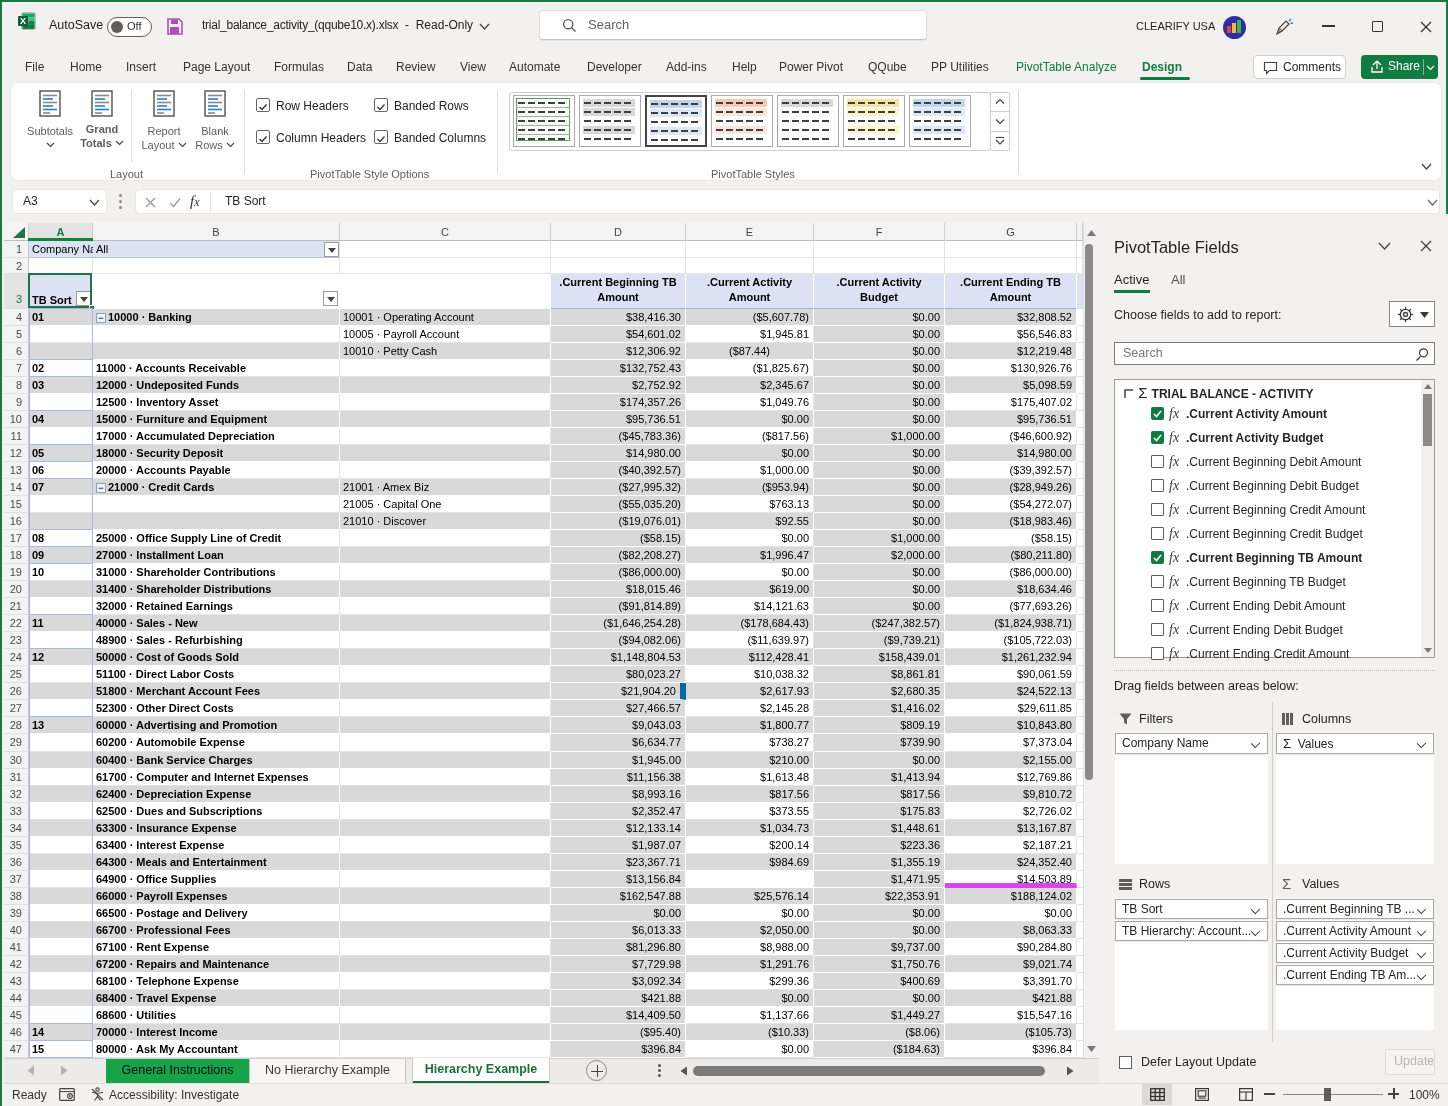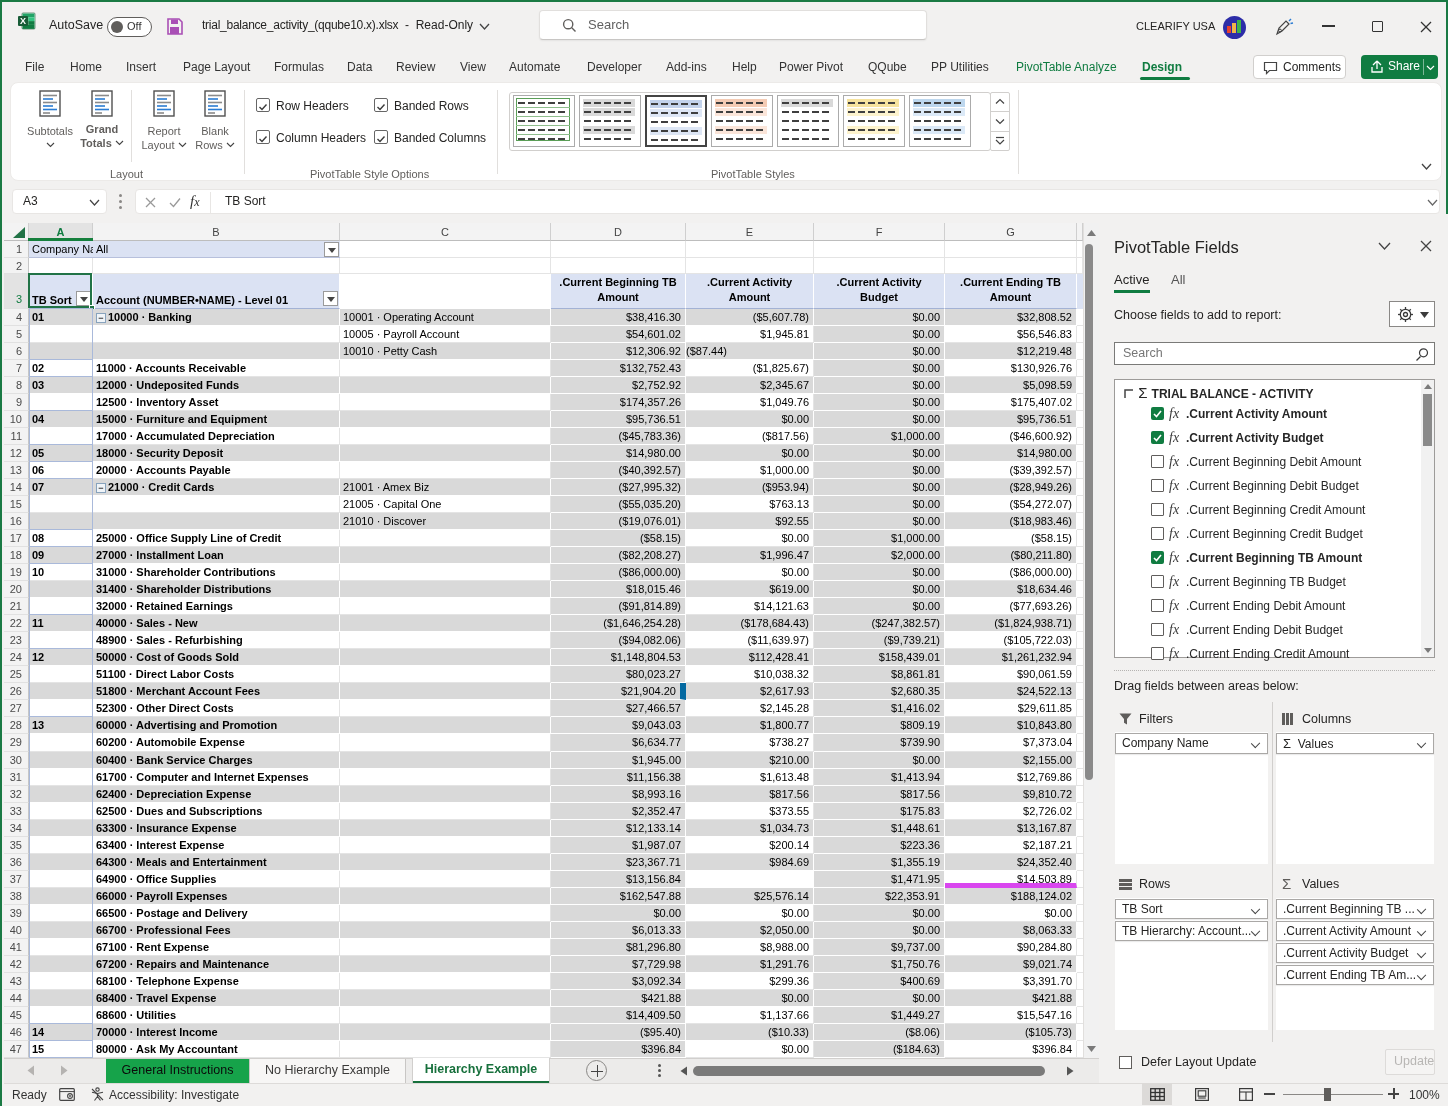--- a/index.html
+++ b/index.html
@@ -485,21 +485,20 @@
 <div class="c" style="left:1075px;top:239px;width:6px;height:17px;background:#fff;border-right:1px solid #e4e4e4;border-bottom:1px solid #e4e4e4;"></div>
 <div class="c" style="left:27px;top:256px;width:64px;height:16px;background:#fff;border-right:1px solid #e4e4e4;border-bottom:1px solid #e4e4e4;"></div>
 <div class="c" style="left:91px;top:256px;width:247px;height:16px;background:#fff;border-right:1px solid #e4e4e4;border-bottom:1px solid #e4e4e4;"></div>
 <div class="c" style="left:338px;top:256px;width:211px;height:16px;background:#fff;border-right:1px solid #e4e4e4;border-bottom:1px solid #e4e4e4;"></div>
 <div class="c" style="left:549px;top:256px;width:135px;height:16px;background:#fff;border-right:1px solid #e4e4e4;border-bottom:1px solid #e4e4e4;"></div>
 <div class="c" style="left:684px;top:256px;width:128px;height:16px;background:#fff;border-right:1px solid #e4e4e4;border-bottom:1px solid #e4e4e4;"></div>
 <div class="c" style="left:812px;top:256px;width:131px;height:16px;background:#fff;border-right:1px solid #e4e4e4;border-bottom:1px solid #e4e4e4;"></div>
 <div class="c" style="left:943px;top:256px;width:132px;height:16px;background:#fff;border-right:1px solid #e4e4e4;border-bottom:1px solid #e4e4e4;"></div>
 <div class="c" style="left:1075px;top:256px;width:6px;height:16px;background:#fff;border-right:1px solid #e4e4e4;border-bottom:1px solid #e4e4e4;"></div>
 <div class="c" style="left:27px;top:272px;width:64px;height:35px;background:#dbe2f3;font-weight:bold;padding-left:3px;display:flex;align-items:flex-end;border-right:1px solid #fff;border-bottom:1px solid #a3b2d4;">TB Sort</div>
-<div class="c" style="left:91px;top:272px;width:247px;height:35px;background:#dbe2f3;font-weight:bold;padding-left:3px;display:flex;align-items:flex-end;border-right:1px solid #fff;border-bottom:1px solid #a3b2d4;">Account (NUMBER•NAME) - Level 01</div>
 <div class="c" style="left:549px;top:272px;width:135px;height:35px;background:#dbe2f3;font-weight:bold;text-align:center;display:flex;flex-direction:column;justify-content:flex-end;padding-bottom:3px;border-right:1px solid #fff;border-bottom:1px solid #a3b2d4;">
       <span>.Current Beginning TB</span>
       <span>Amount</span>
     </div>
 <div class="c" style="left:684px;top:272px;width:128px;height:35px;background:#dbe2f3;font-weight:bold;text-align:center;display:flex;flex-direction:column;justify-content:flex-end;padding-bottom:3px;border-right:1px solid #fff;border-bottom:1px solid #a3b2d4;">
       <span>.Current Activity</span>
       <span>Amount</span>
     </div>
 <div class="c" style="left:812px;top:272px;width:131px;height:35px;background:#dbe2f3;font-weight:bold;text-align:center;display:flex;flex-direction:column;justify-content:flex-end;padding-bottom:3px;border-right:1px solid #fff;border-bottom:1px solid #a3b2d4;">
       <span>.Current Activity</span>
@@ -530,21 +529,21 @@
 <div class="c" style="left:549px;top:324px;width:135px;height:17px;background:#d9d9d9;border-right:1px solid #ffffff;border-bottom:1px solid #ffffff;text-align:right;padding-right:4px;">$54,601.02</div>
 <div class="c" style="left:684px;top:324px;width:128px;height:17px;background:#ffffff;border-right:1px solid #e4e4e4;border-bottom:1px solid #e4e4e4;text-align:right;padding-right:4px;">$1,945.81</div>
 <div class="c" style="left:812px;top:324px;width:131px;height:17px;background:#d9d9d9;border-right:1px solid #ffffff;border-bottom:1px solid #ffffff;text-align:right;padding-right:4px;">$0.00</div>
 <div class="c" style="left:943px;top:324px;width:132px;height:17px;background:#ffffff;border-right:1px solid #e4e4e4;border-bottom:1px solid #e4e4e4;text-align:right;padding-right:4px;">$56,546.83</div>
 <div class="c" style="left:1075px;top:324px;width:6px;height:17px;background:#fff;border-bottom:1px solid #e4e4e4;"></div>
 <div class="rn" style="top:341px;height:17px;">6</div>
 <div class="c" style="left:27px;top:341px;width:64px;height:17px;background:#d9d9d9;border-right:1px solid #ffffff;border-bottom:1px solid #ffffff;font-weight:bold;padding-left:3px;"></div>
 <div class="c" style="left:91px;top:341px;width:247px;height:17px;background:#d9d9d9;border-right:1px solid #ffffff;border-bottom:1px solid #ffffff;font-weight:bold;padding-left:3px;"></div>
 <div class="c" style="left:338px;top:341px;width:211px;height:17px;background:#d9d9d9;border-right:1px solid #ffffff;border-bottom:1px solid #ffffff;padding-left:3px;">10010 · Petty Cash</div>
 <div class="c" style="left:549px;top:341px;width:135px;height:17px;background:#d9d9d9;border-right:1px solid #ffffff;border-bottom:1px solid #ffffff;text-align:right;padding-right:4px;">$12,306.92</div>
-<div class="c" style="left:684px;top:341px;width:128px;height:17px;background:#d9d9d9;border-right:1px solid #ffffff;border-bottom:1px solid #ffffff;text-align:left;">($87.44)</div>
+<div class="c" style="left:684px;top:341px;width:128px;height:17px;background:#d9d9d9;border-right:1px solid #ffffff;border-bottom:1px solid #ffffff;text-align:center;">($87.44)</div>
 <div class="c" style="left:812px;top:341px;width:131px;height:17px;background:#d9d9d9;border-right:1px solid #ffffff;border-bottom:1px solid #ffffff;text-align:right;padding-right:4px;">$0.00</div>
 <div class="c" style="left:943px;top:341px;width:132px;height:17px;background:#d9d9d9;border-right:1px solid #ffffff;border-bottom:1px solid #ffffff;text-align:right;padding-right:4px;">$12,219.48</div>
 <div class="c" style="left:1075px;top:341px;width:6px;height:17px;background:#fff;border-bottom:1px solid #e4e4e4;"></div>
 <div class="rn" style="top:358px;height:17px;">7</div>
 <div class="c" style="left:27px;top:358px;width:64px;height:17px;background:#ffffff;border-right:1px solid #e4e4e4;border-bottom:1px solid #e4e4e4;font-weight:bold;padding-left:3px;">02</div>
 <div class="c" style="left:91px;top:358px;width:247px;height:17px;background:#ffffff;border-right:1px solid #e4e4e4;border-bottom:1px solid #e4e4e4;font-weight:bold;padding-left:3px;">11000 · Accounts Receivable</div>
 <div class="c" style="left:338px;top:358px;width:211px;height:17px;background:#ffffff;border-right:1px solid #e4e4e4;border-bottom:1px solid #e4e4e4;padding-left:3px;"></div>
 <div class="c" style="left:549px;top:358px;width:135px;height:17px;background:#d9d9d9;border-right:1px solid #ffffff;border-bottom:1px solid #ffffff;text-align:right;padding-right:4px;">$132,752.43</div>
 <div class="c" style="left:684px;top:358px;width:128px;height:17px;background:#ffffff;border-right:1px solid #e4e4e4;border-bottom:1px solid #e4e4e4;text-align:right;padding-right:4px;">($1,825.67)</div>
 <div class="c" style="left:812px;top:358px;width:131px;height:17px;background:#d9d9d9;border-right:1px solid #ffffff;border-bottom:1px solid #ffffff;text-align:right;padding-right:4px;">$0.00</div>

